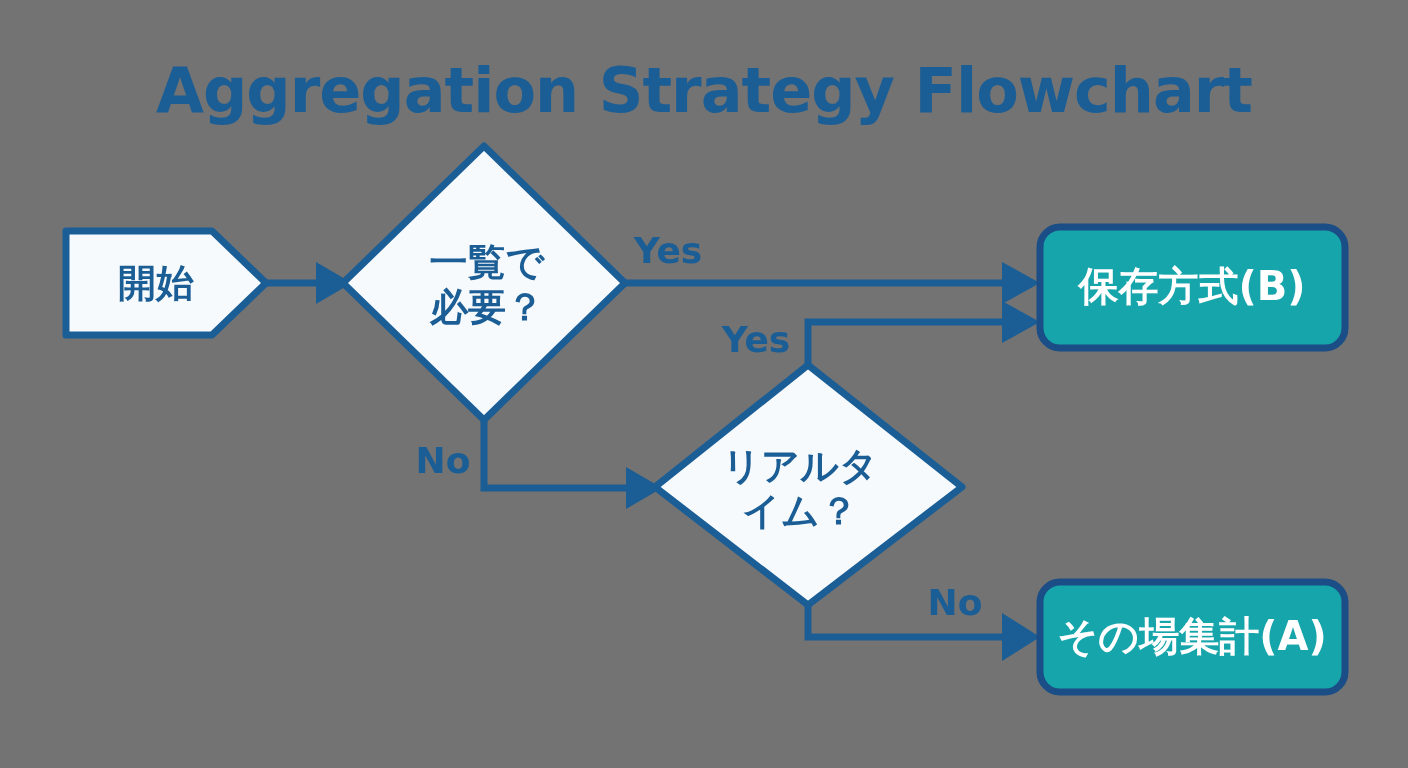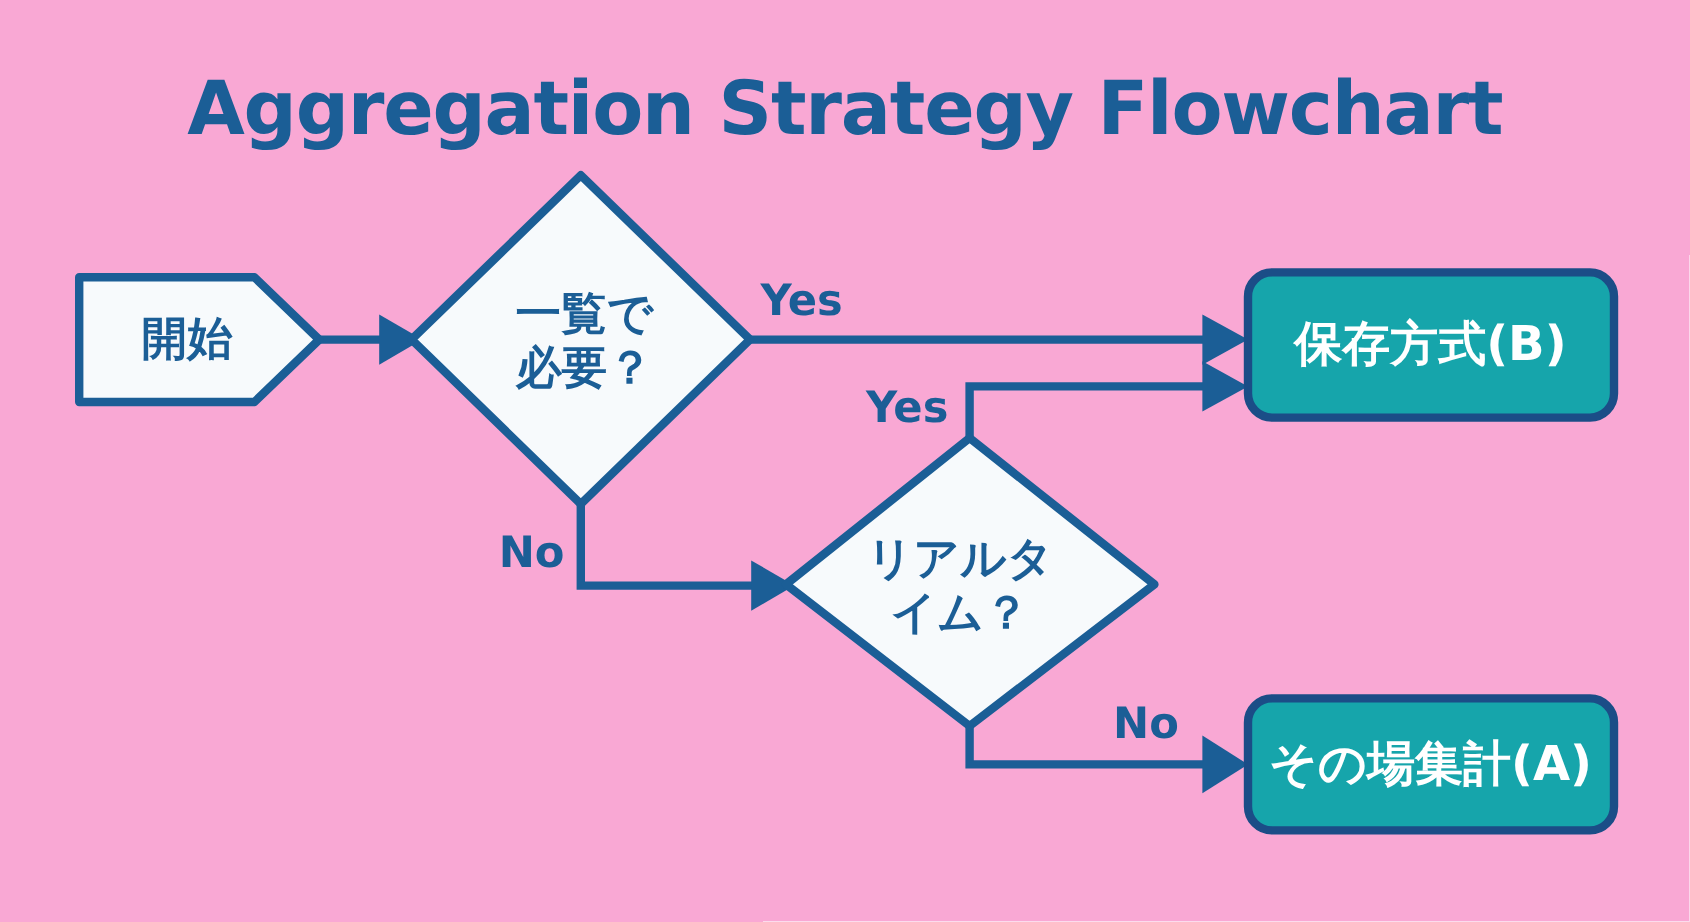--- a/index.html
+++ b/index.html
@@ -10,21 +10,21 @@
   body {
     width: 1408px;
     height: 768px;
     overflow: hidden;
     font-family: "DejaVu Sans", "Liberation Sans", sans-serif;
   }
   #canvas {
     position: relative;
     width: 1408px;
     height: 768px;
-    background: #f9a8d4;
+    background: #737373;
   }
   svg#flow {
     position: absolute;
     top: 0;
     left: 0;
     width: 1408px;
     height: 768px;
   }
   .title-text {
     font-family: "DejaVu Sans", "Liberation Sans", sans-serif;

